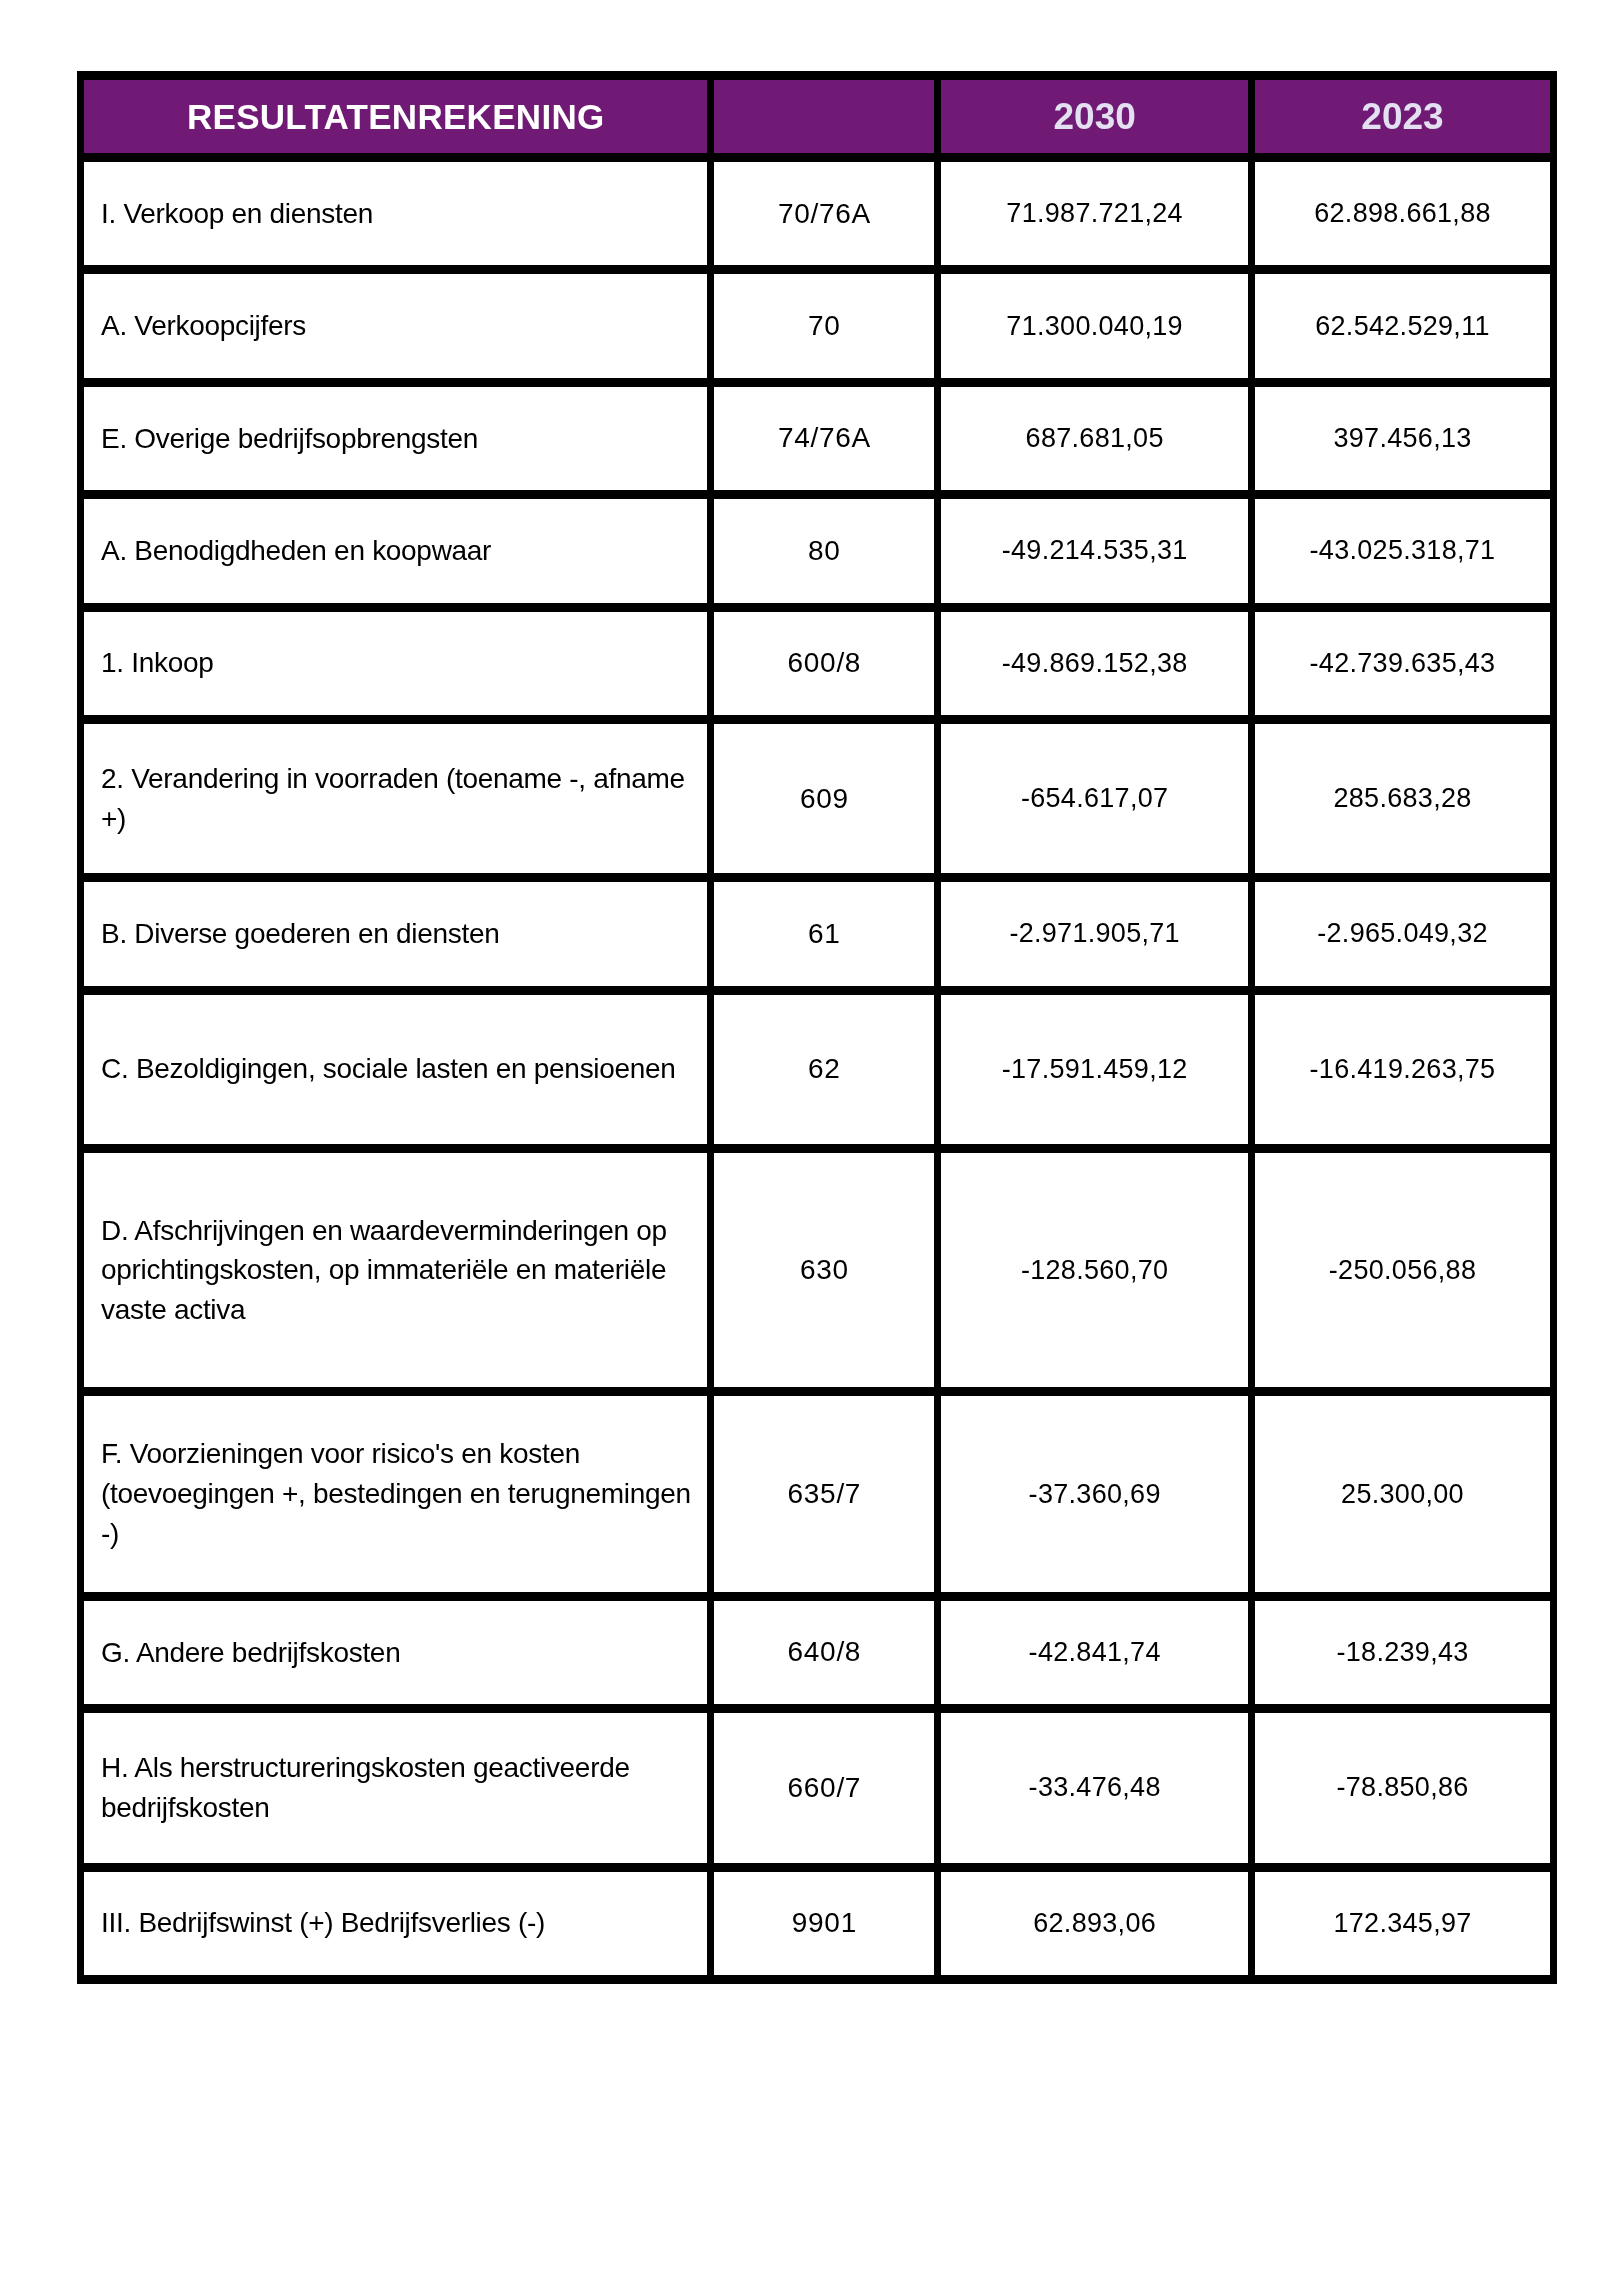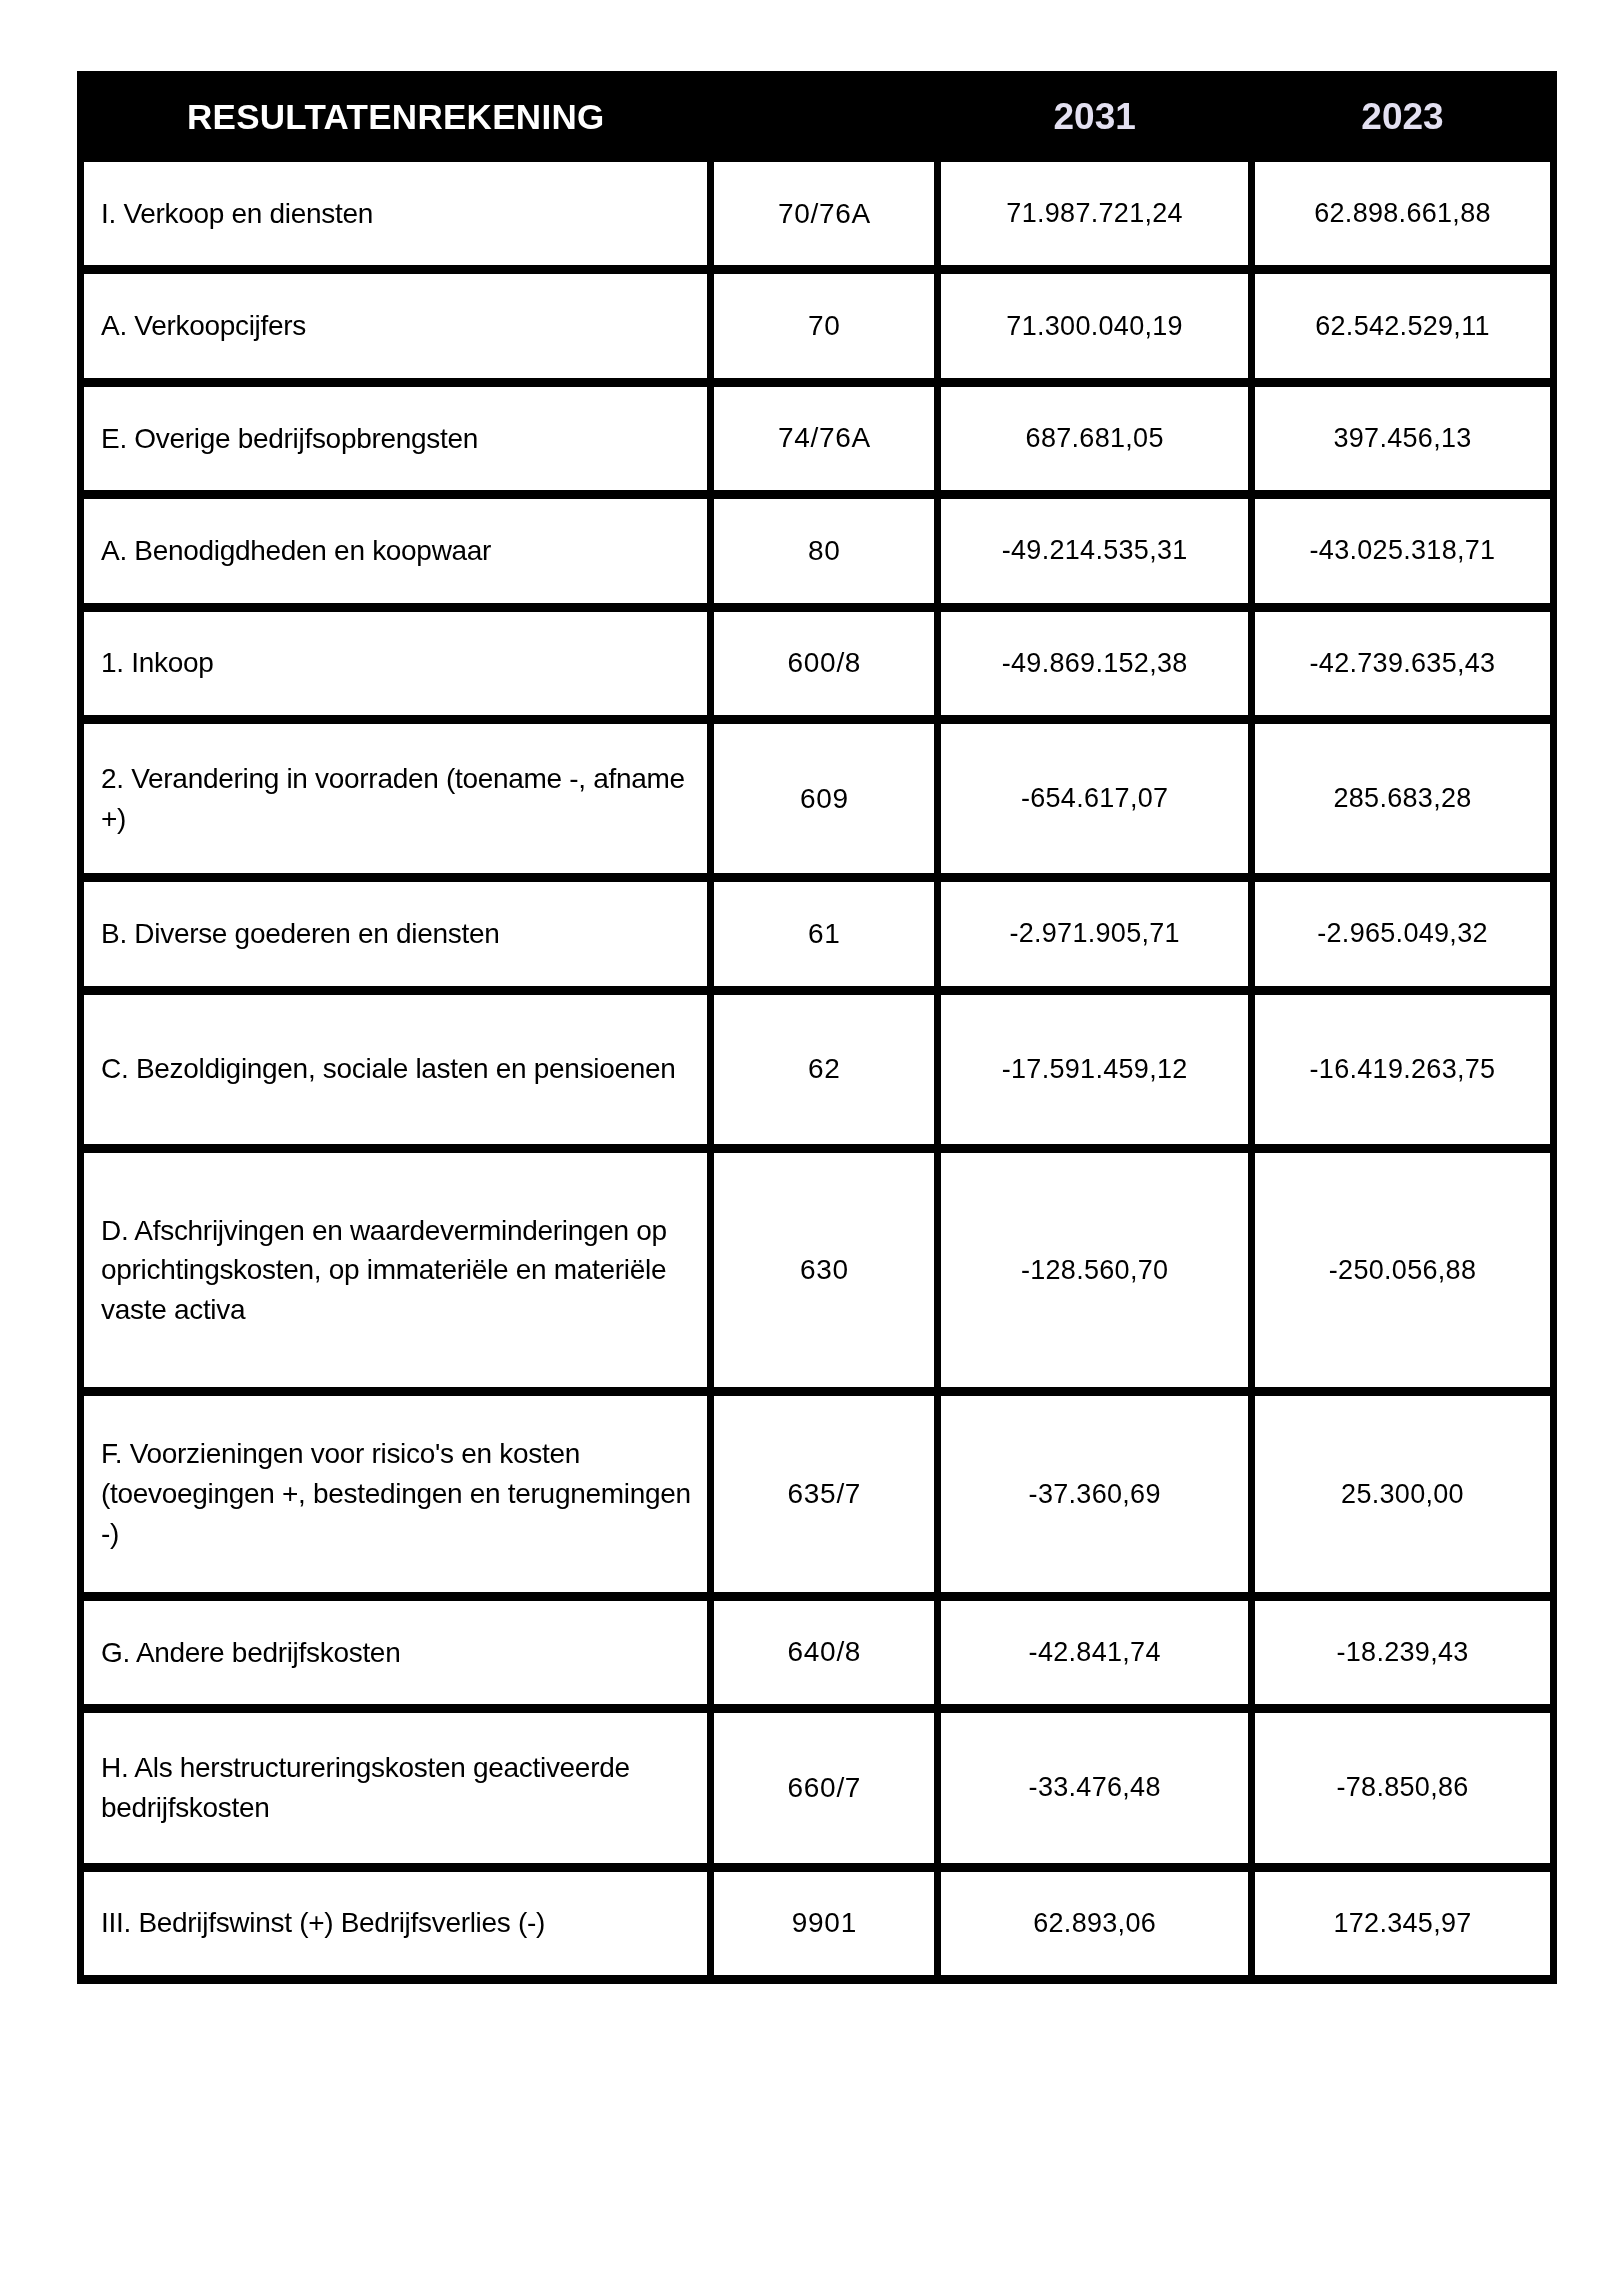--- a/index.html
+++ b/index.html
@@ -30,21 +30,21 @@
   table.statement th,
   table.statement td {
     border: 9.2px solid #000000;
     border-left-width: 7.9px;
     border-right-width: 7.9px;
     vertical-align: middle;
     overflow: hidden;
   }
   
   table.statement th {
-    background: #000000;
+    background: #701a75;
     height: 73px;
     font-weight: bold;
     text-align: center;
     padding: 0 6.5px;
   }
   th.title-cell {
     font-size: 35px;
     color: #ffffff;
     letter-spacing: 0.3px;
   }
@@ -87,21 +87,21 @@
     <colgroup>
       <col style="width:42.8%">
       <col style="width:15.4%">
       <col style="width:21.3%">
       <col style="width:20.5%">
     </colgroup>
     <tbody>
       <tr>
         <th class="title-cell">RESULTATENREKENING</th>
         <th class="year-cell"></th>
-        <th class="year-cell">2031</th>
+        <th class="year-cell">2030</th>
         <th class="year-cell">2023</th>
       </tr>
 
       <tr class="h1">
         <td class="label-cell">I. Verkoop en diensten</td>
         <td class="code-cell">70/76A</td>
         <td class="num-cell">71.987.721,24</td>
         <td class="num-cell">62.898.661,88</td>
       </tr>
       <tr class="h1">

